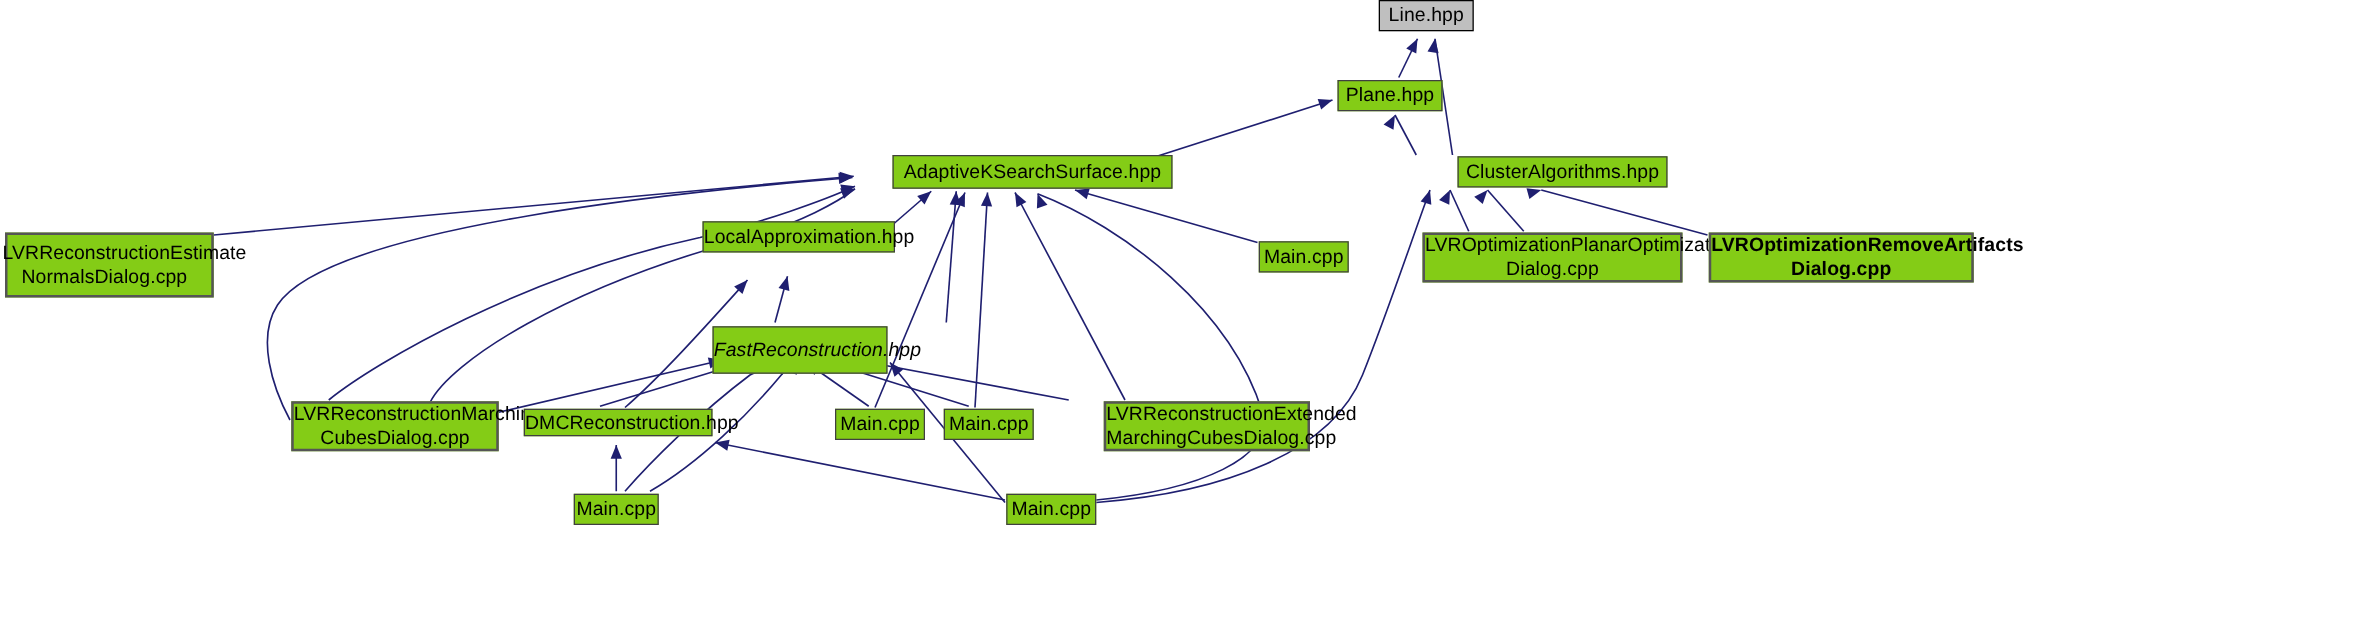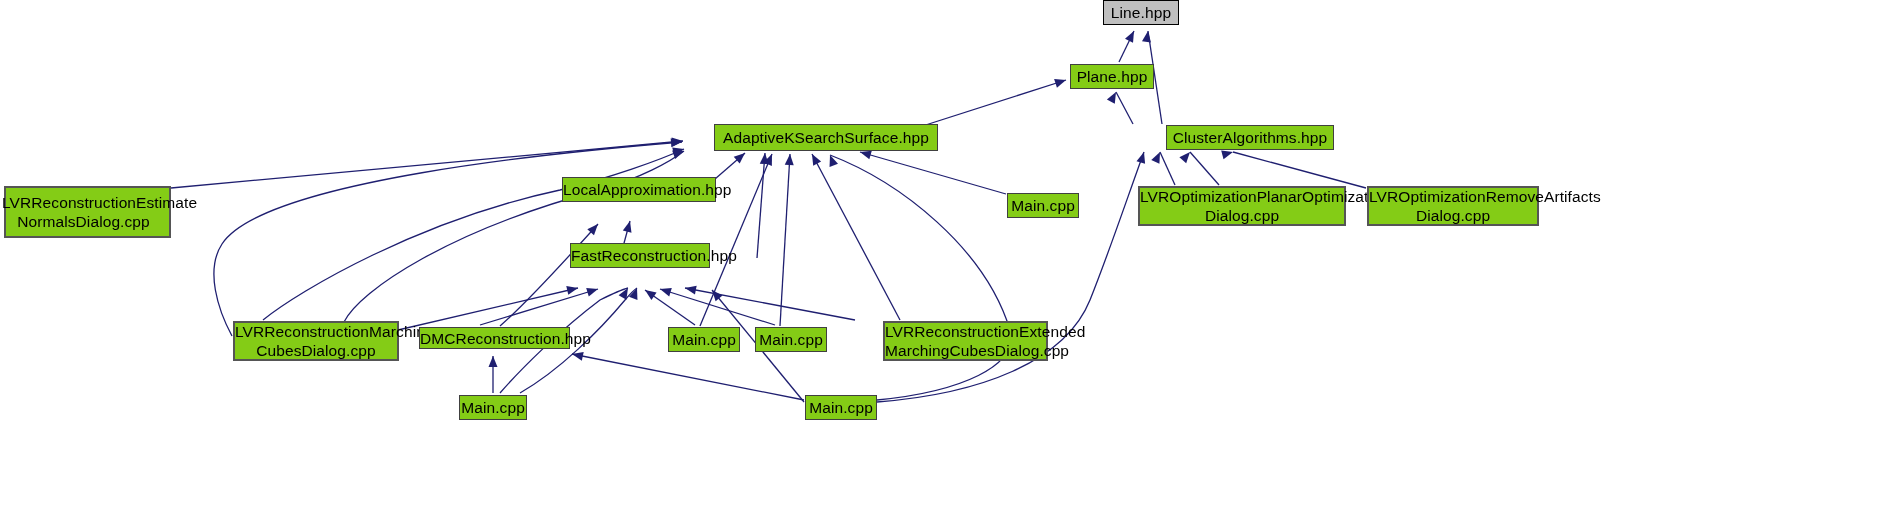--- a/index.html
+++ b/index.html
@@ -130,23 +130,23 @@
       <div class="node highlight" style="left: 1103px; top: 0; width: 76px; height: 25px;"><span class="node-label">Line.hpp</span></div>
       <div class="node" style="left: 1070px; top: 64px; width: 84px; height: 25px;"><span class="node-label">Plane.hpp</span></div>
       <div class="node" style="left: 1166px; top: 125px; width: 168px; height: 25px;"><span class="node-label">ClusterAlgorithms.hpp</span></div>
       <div class="node" style="left: 685px; top: 124px; width: 224px; height: 27px; margin-left: 29px;"><span class="node-label">AdaptiveKSearchSurface.hpp</span></div>
       <div class="node thick" style="left: 4px; top: 186px; width: 167px; height: 52px; justify-content: flex-end;"><span class="node-label">LVRReconstructionEstimate
 NormalsDialog.cpp</span></div>
       <div class="node" style="left: 562px; top: 177px; width: 154px; height: 25px;"><span class="node-label">LocalApproximation.hpp</span></div>
       <div class="node" style="left: 1007px; top: 193px; width: 72px; height: 25px;"><span class="node-label">Main.cpp</span></div>
       <div class="node thick" style="left: 1138px; top: 186px; width: 208px; height: 40px;"><span class="node-label">LVROptimizationPlanarOptimization
 Dialog.cpp</span></div>
-      <div class="node thick" style="left: 1367px; top: 186px; width: 172px; height: 40px;"><span class="node-label">LVROptimizationRemoveArtifacts
+      <div class="node thick" style="left: 1367px; top: 186px; width: 212px; height: 40px; font-weight: bold;"><span class="node-label">LVROptimizationRemoveArtifacts
 Dialog.cpp</span></div>
-      <div class="node" style="left: 570px; top: 243px; width: 140px; height: 25px;"><span class="node-label">FastReconstruction.hpp</span></div>
+      <div class="node" style="left: 570px; top: 261px; width: 140px; height: 38px; font-style: italic;"><span class="node-label">FastReconstruction.hpp</span></div>
       <div class="node thick" style="left: 233px; top: 321px; width: 166px; height: 40px;"><span class="node-label">LVRReconstructionMarching
 CubesDialog.cpp</span></div>
       <div class="node" style="left: 419px; top: 327px; width: 151px; height: 22px;"><span class="node-label">DMCReconstruction.hpp</span></div>
       <div class="node" style="left: 668px; top: 327px; width: 72px; height: 25px;"><span class="node-label">Main.cpp</span></div>
       <div class="node" style="left: 755px; top: 327px; width: 72px; height: 25px;"><span class="node-label">Main.cpp</span></div>
       <div class="node thick" style="left: 847px; top: 321px; width: 165px; height: 40px; margin-left: 36px;"><span class="node-label">LVRReconstructionExtended
 MarchingCubesDialog.cpp</span></div>
       <div class="node" style="left: 459px; top: 395px; width: 68px; height: 25px;"><span class="node-label">Main.cpp</span></div>
       <div class="node" style="left: 805px; top: 395px; width: 72px; height: 25px;"><span class="node-label">Main.cpp</span></div>
     </div>

